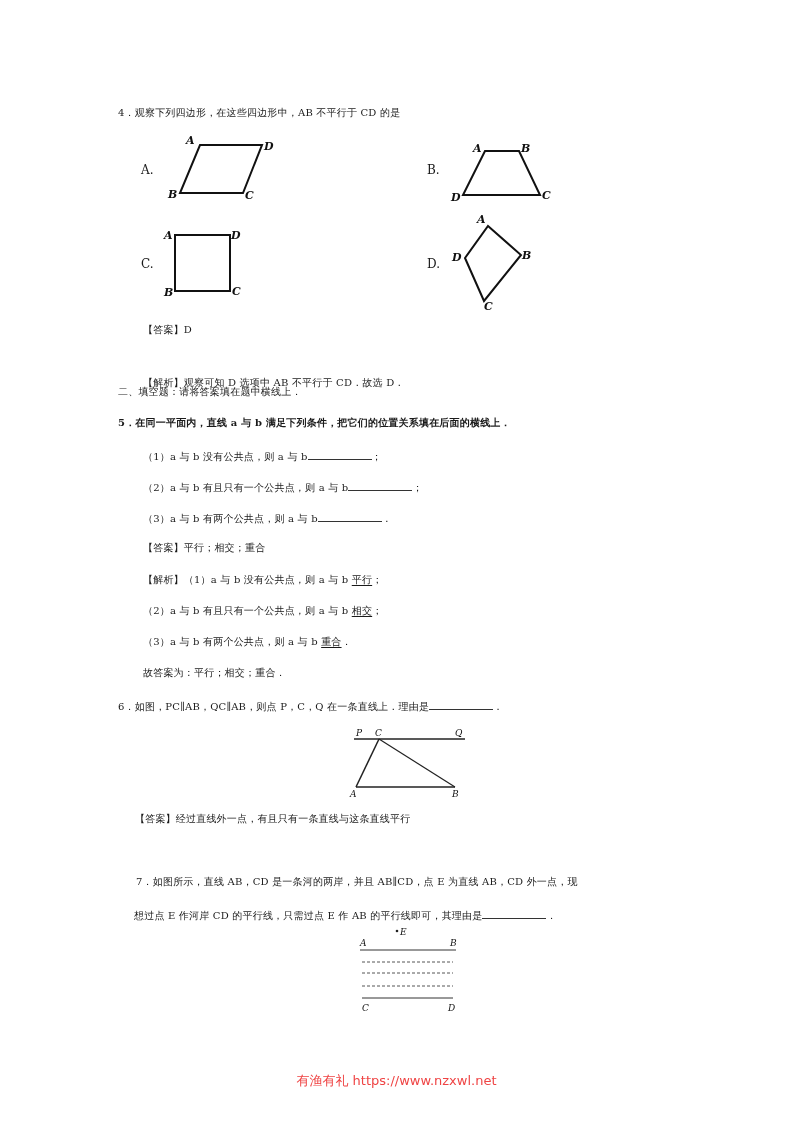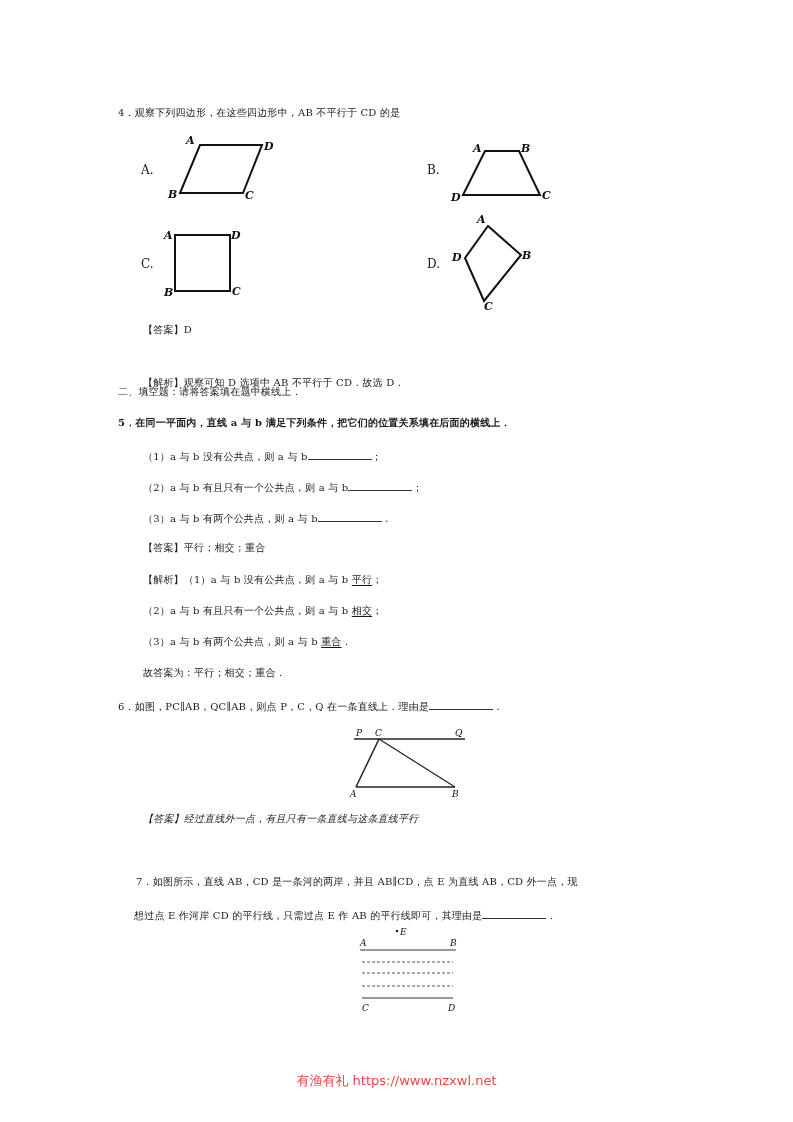--- a/index.html
+++ b/index.html
@@ -95,21 +95,21 @@
   <line x1="379" y1="739" x2="356" y2="787" stroke="#222" stroke-width="1.5"></line>
   <line x1="379" y1="739" x2="455" y2="787" stroke="#222" stroke-width="1.2"></line>
   <line x1="356" y1="787" x2="455" y2="787" stroke="#222" stroke-width="1.5"></line>
   <text class="lt" x="356" y="736">P</text>
   <text class="lt" x="375" y="736">C</text>
   <text class="lt" x="455" y="736">Q</text>
   <text class="lt" x="350" y="797">A</text>
   <text class="lt" x="452" y="797">B</text>
 </svg>
 
-<div class="line" style="top:811px;left:143px;font-style:italic;">【答案】经过直线外一点，有且只有一条直线与这条直线平行</div>
+<div class="line" style="top:811px;left:135px;">【答案】经过直线外一点，有且只有一条直线与这条直线平行</div>
 
 <div class="line" style="top:874px;left:136px;">7．如图所示，直线 AB，CD 是一条河的两岸，并且 AB∥CD，点 E 为直线 AB，CD 外一点，现</div>
 <div class="line" style="top:906px;left:134px;">
   <span>想过点 E 作河岸 CD 的平行线，只需过点 E 作 AB 的平行线即可，其理由是</span><span class="blank"></span><span>．</span>
 </div>
 
 <svg style="left:0;top:0;" width="1" height="1">
   <circle cx="397" cy="931" r="1.3" fill="#222"></circle>
   <text class="lt" x="400" y="935">E</text>
   <text class="lt" x="360" y="946">A</text>

